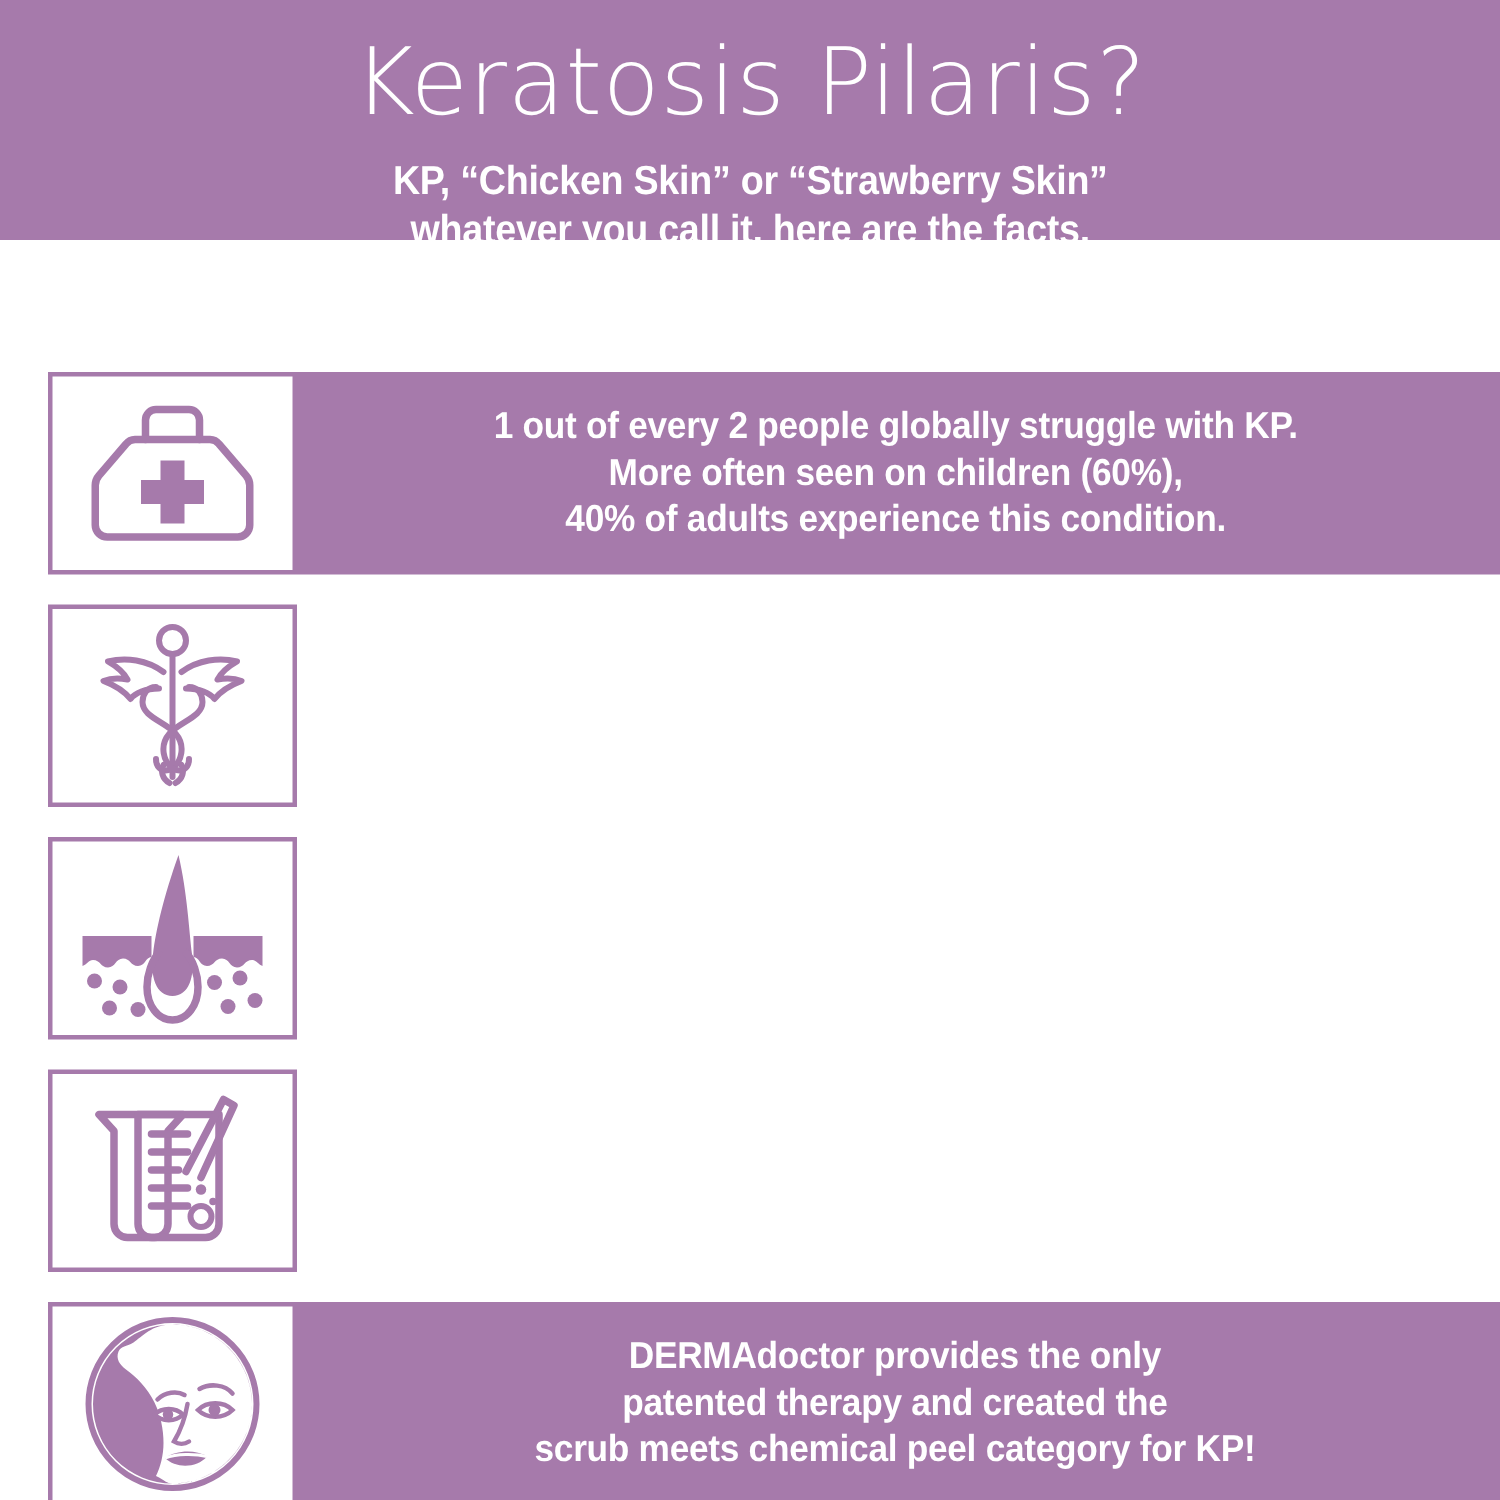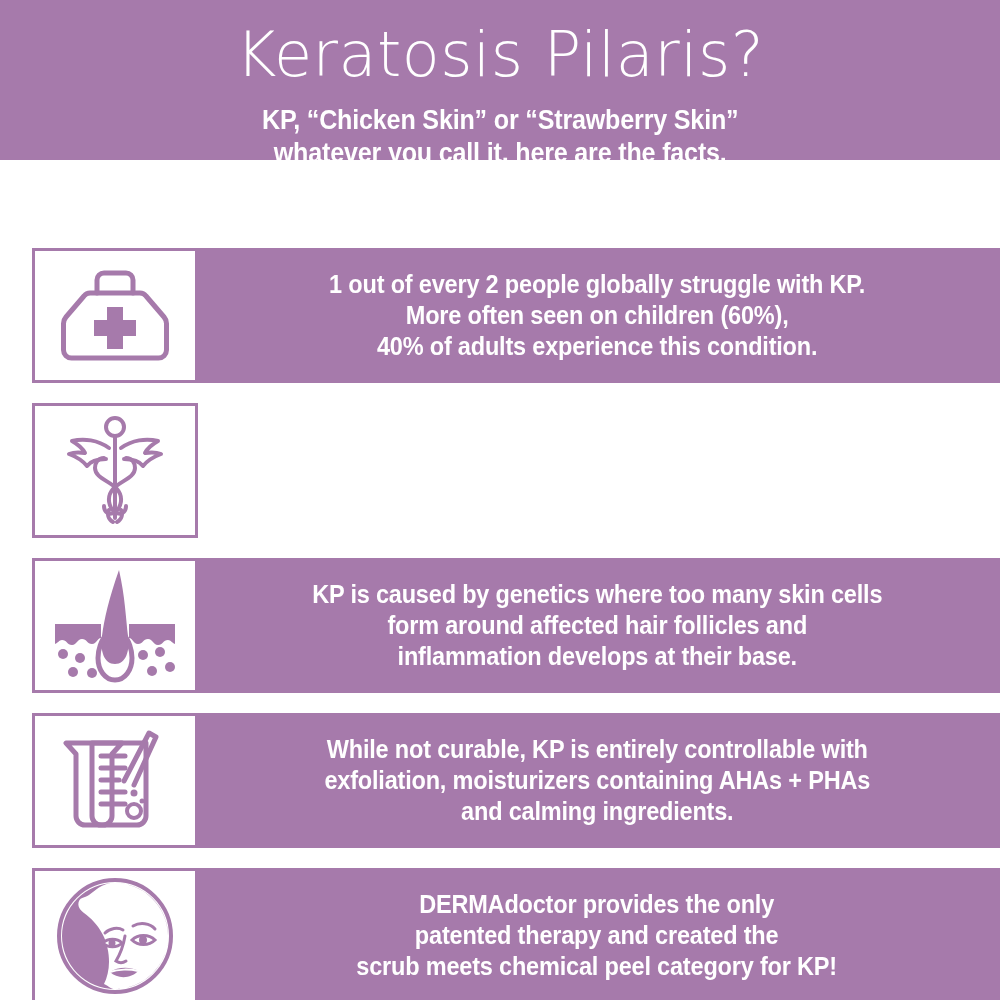--- a/index.html
+++ b/index.html
@@ -191,27 +191,20 @@
             <circle cx="26" cy="104" r="5"></circle>
               <circle cx="45" cy="105" r="5"></circle>
 
             <circle cx="96" cy="87" r="5"></circle>
               <circle cx="113" cy="84" r="5"></circle>
             <circle cx="105" cy="103" r="5"></circle>
               <circle cx="123" cy="99" r="5"></circle>
           </g>
         </svg>
       </div>
-      <div class="row-bar">
-        <div class="row-text">
-          <div>KP is caused by genetics where too many skin cells</div>
-          <div>form around affected hair follicles and</div>
-          <div>inflammation develops at their base.</div>
-        </div>
-      </div>
     </div>
 
     <div class="row">
       <div class="icon-box">
         <svg width="122" height="116" viewBox="0 0 122 116">
           <g fill="none" stroke="#a67aab" stroke-width="5" stroke-linejoin="round" stroke-linecap="round">
 
             <path d="M12 20 h56 l-10 11 v62 a9 9 0 0 1 -9 9 H31 a9 9 0 0 1 -9 -9 V31 Z"></path>
 
             <path d="M38 20 h54 v73 a9 9 0 0 1 -9 9 H47 a9 9 0 0 1 -9 -9 Z"></path>
@@ -223,27 +216,20 @@
             <path d="M47 81 h24"></path>
 
             <path d="M70 58 L95 10 l7 4 L80 62"></path>
           </g>
           <g fill="#a67aab">
             <circle cx="80" cy="70" r="3.5"></circle>
             <circle cx="88" cy="78" r="2.5"></circle>
           </g>
           <circle cx="80" cy="88" r="7" fill="none" stroke="#a67aab" stroke-width="4"></circle>
         </svg>
-      </div>
-      <div class="row-bar">
-        <div class="row-text">
-          <div>While not curable, KP is entirely controllable with</div>
-          <div>exfoliation, moisturizers containing AHAs + PHAs</div>
-          <div>and calming ingredients.</div>
-        </div>
       </div>
     </div>
 
     <div class="row last">
       <div class="icon-box">
         <svg width="120" height="120" viewBox="0 0 120 120">
           <circle cx="60" cy="60" r="56" fill="none" stroke="#a67aab" stroke-width="4"></circle>
 
           <path d="M60 7 a53 53 0 0 1 53 53 a53 53 0 0 1 -53 53 a53 53 0 0 1 -53 -53 a53 53 0 0 1 53 -53 Z
                    M60 7 c-14 0 -20 8 -26 12 c-5 3 -8 2 -10 6 c-2 5 1 9 5 12 c7 5 14 12 19 22 c4 8 6 18 6 27 c0 8 -2 16 -5 22

